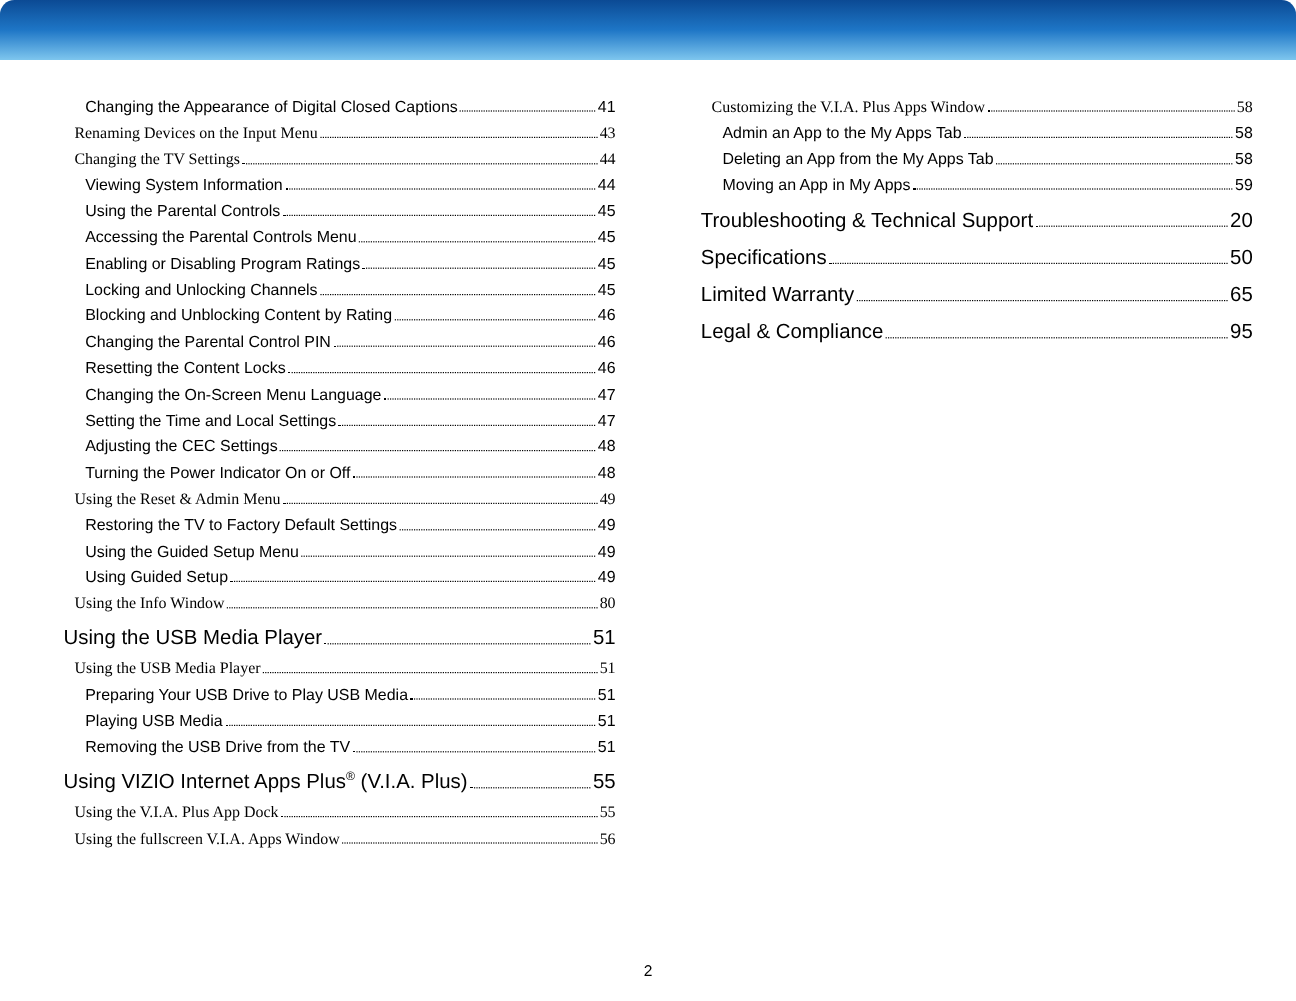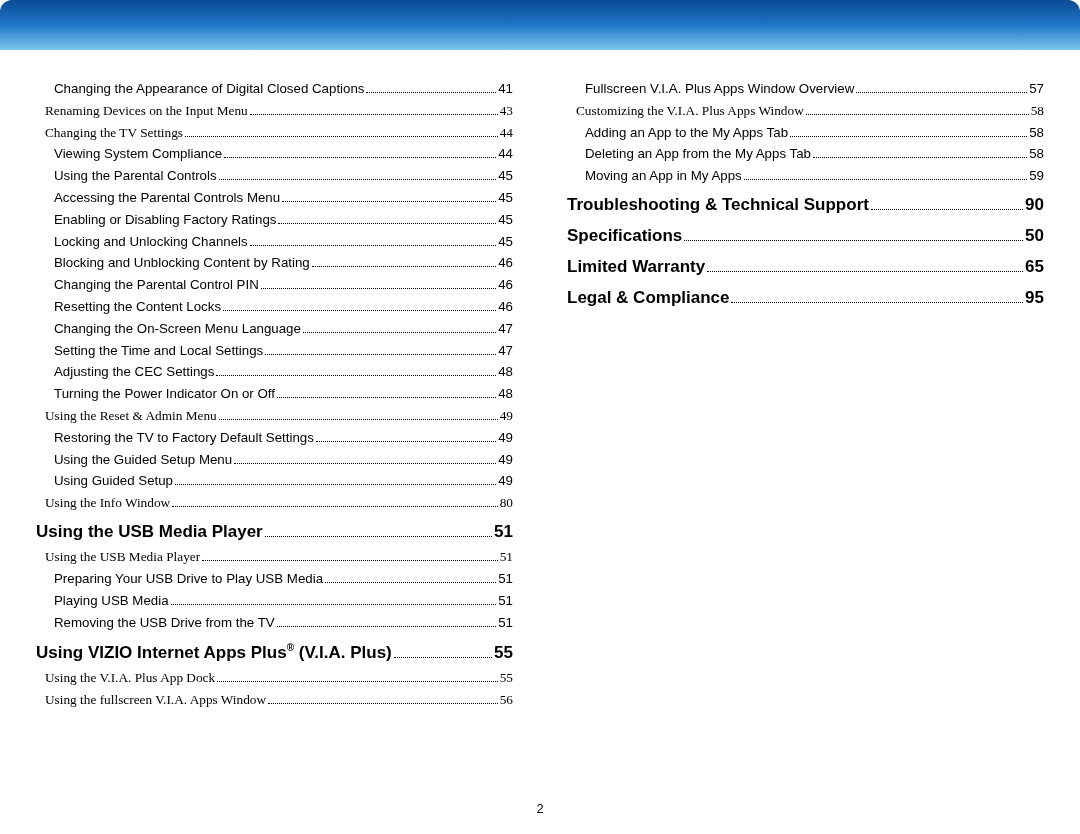--- a/index.html
+++ b/index.html
@@ -36,22 +36,23 @@
     min-width: 0;
   }
   .row {
     display: flex;
     align-items: baseline;
     white-space: nowrap;
     font-size: 13.3px;
     line-height: 1.0;
     margin-bottom: 8.5px;
     color: #000;
-  }
-  .row.lvl0 { padding-left: 0; font-weight: bold; }
+    margin-left: 17px;
+  }
+  .row.lvl0 { padding-left: 0; }
   .row.lvl1 { padding-left: 9px; font-family: Liberation Serif, serif; }
   .row.lvl2 { padding-left: 18px; }
   .row.section {
     font-size: 17px;
     margin-top: 14px;
     margin-bottom: 10px;
   }
   .label { flex: 0 0 auto; }
   .dots {
     flex: 1 1 auto;
@@ -87,36 +88,36 @@
           <span class="label">Renaming Devices on the Input Menu</span>
           <span class="dots"></span>
           <span class="page">43</span>
         </div>
         <div class="row lvl1">
           <span class="label">Changing the TV Settings</span>
           <span class="dots"></span>
           <span class="page">44</span>
         </div>
         <div class="row lvl2">
-          <span class="label">Viewing System Compliance</span>
+          <span class="label">Viewing System Information</span>
           <span class="dots"></span>
           <span class="page">44</span>
         </div>
         <div class="row lvl2">
           <span class="label">Using the Parental Controls</span>
           <span class="dots"></span>
           <span class="page">45</span>
         </div>
         <div class="row lvl2">
           <span class="label">Accessing the Parental Controls Menu</span>
           <span class="dots"></span>
           <span class="page">45</span>
         </div>
         <div class="row lvl2">
-          <span class="label">Enabling or Disabling Factory Ratings</span>
+          <span class="label">Enabling or Disabling Program Ratings</span>
           <span class="dots"></span>
           <span class="page">45</span>
         </div>
         <div class="row lvl2">
           <span class="label">Locking and Unlocking Channels</span>
           <span class="dots"></span>
           <span class="page">45</span>
         </div>
         <div class="row lvl2">
           <span class="label">Blocking and Unblocking Content by Rating</span>
@@ -213,49 +214,44 @@
           <span class="dots"></span>
           <span class="page">55</span>
         </div>
         <div class="row lvl1">
           <span class="label">Using the fullscreen V.I.A. Apps Window</span>
           <span class="dots"></span>
           <span class="page">56</span>
         </div>
       </div>
     <div class="col" id="col-1">
-        <div class="row lvl2">
-          <span class="label">Fullscreen V.I.A. Plus Apps Window Overview</span>
-          <span class="dots"></span>
-          <span class="page">57</span>
-        </div>
         <div class="row lvl1">
           <span class="label">Customizing the V.I.A. Plus Apps Window</span>
           <span class="dots"></span>
           <span class="page">58</span>
         </div>
         <div class="row lvl2">
-          <span class="label">Adding an App to the My Apps Tab</span>
+          <span class="label">Admin an App to the My Apps Tab</span>
           <span class="dots"></span>
           <span class="page">58</span>
         </div>
         <div class="row lvl2">
           <span class="label">Deleting an App from the My Apps Tab</span>
           <span class="dots"></span>
           <span class="page">58</span>
         </div>
         <div class="row lvl2">
           <span class="label">Moving an App in My Apps</span>
           <span class="dots"></span>
           <span class="page">59</span>
         </div>
         <div class="row lvl0 section">
           <span class="label">Troubleshooting &amp; Technical Support</span>
           <span class="dots"></span>
-          <span class="page">90</span>
+          <span class="page">20</span>
         </div>
         <div class="row lvl0 section">
           <span class="label">Specifications</span>
           <span class="dots"></span>
           <span class="page">50</span>
         </div>
         <div class="row lvl0 section">
           <span class="label">Limited Warranty</span>
           <span class="dots"></span>
           <span class="page">65</span>

